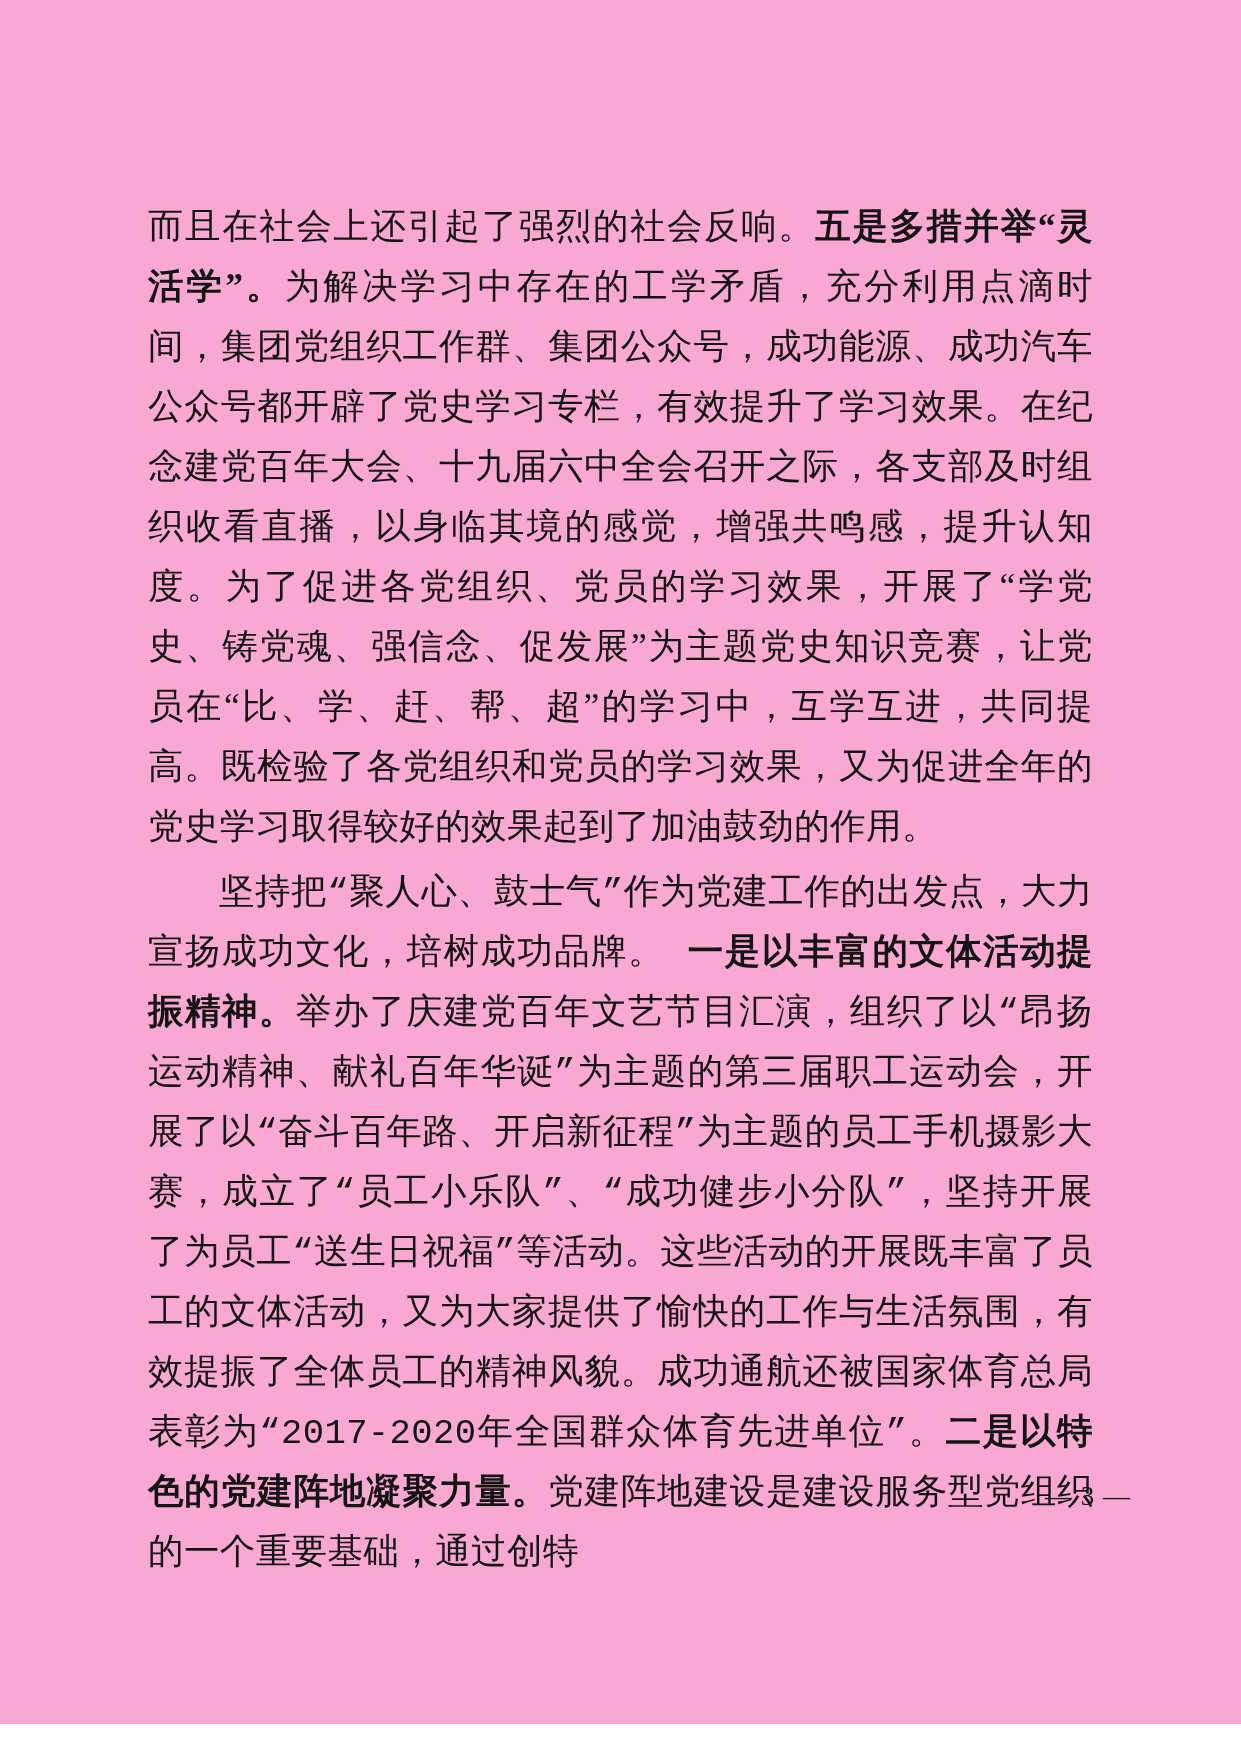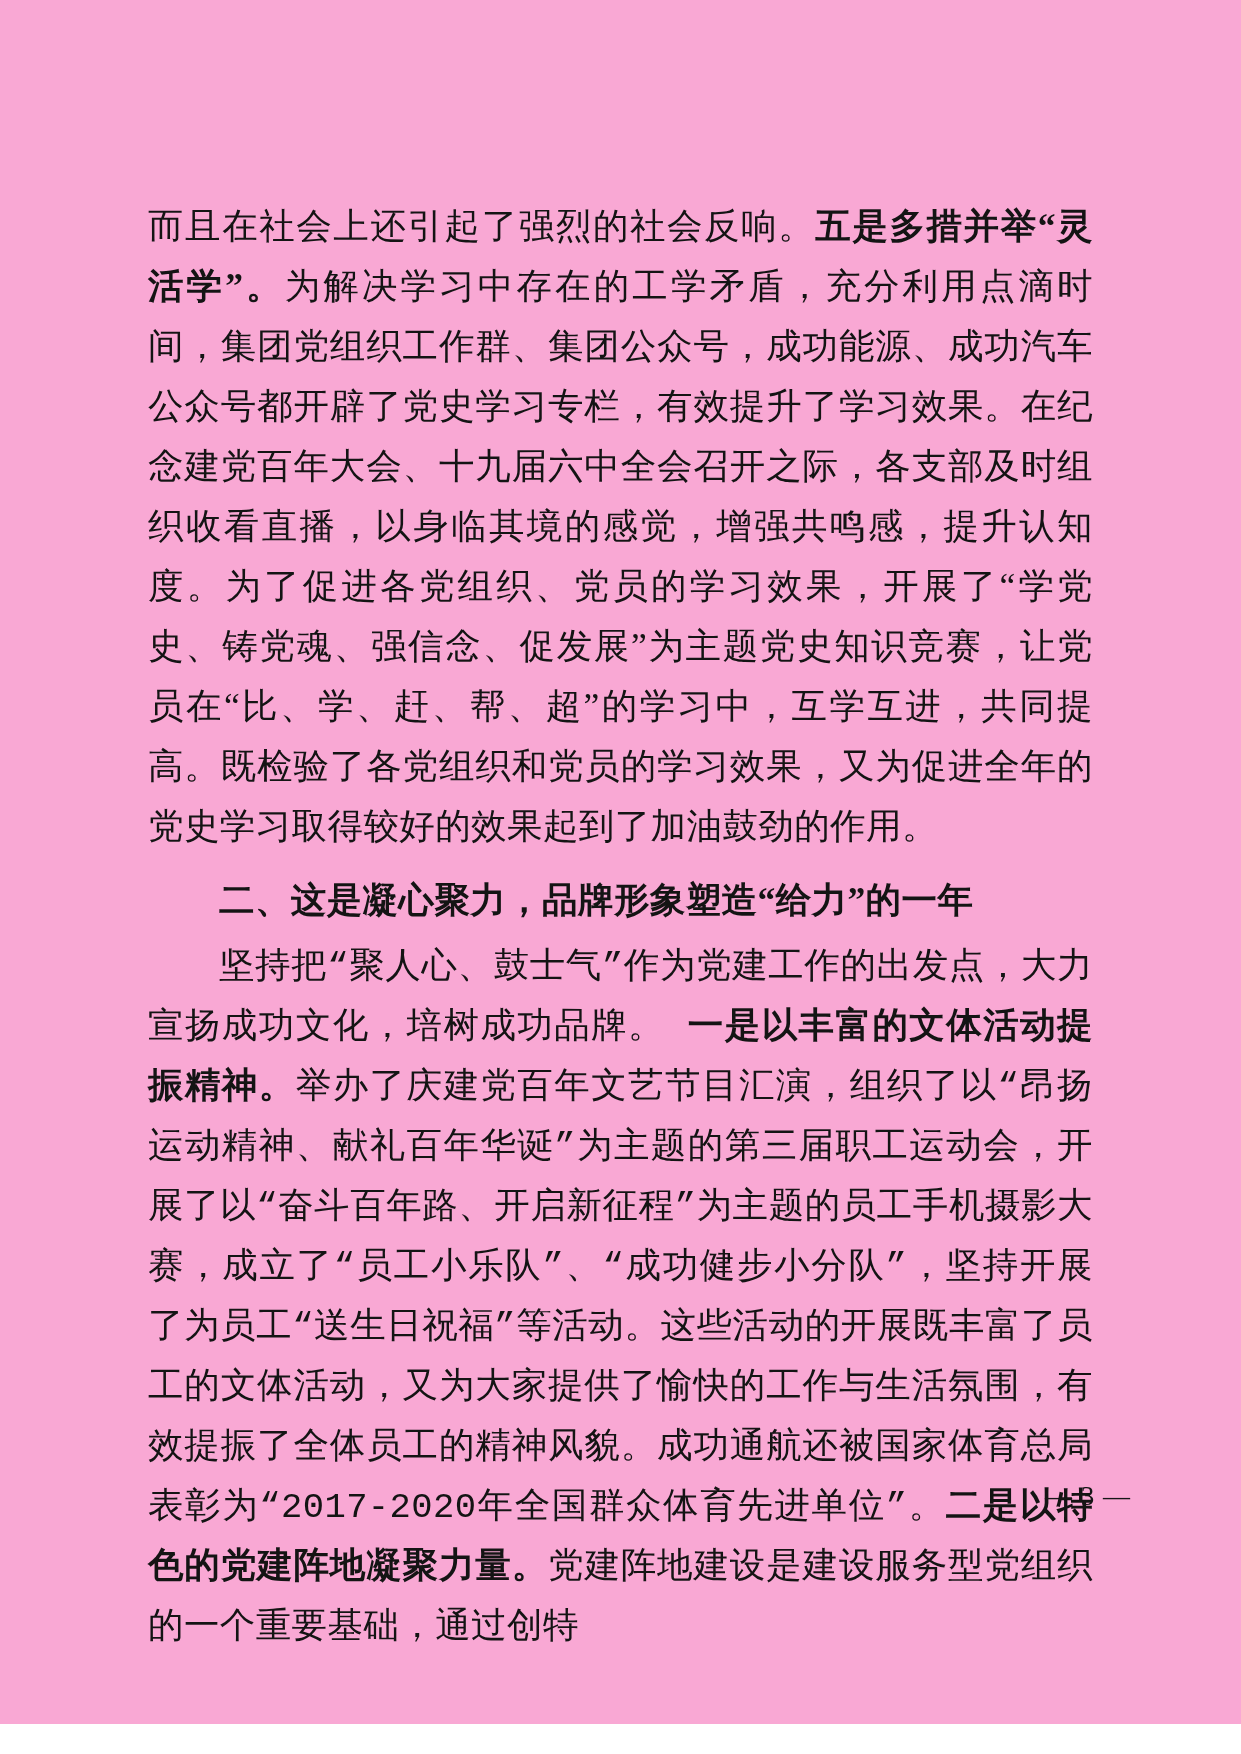--- a/index.html
+++ b/index.html
@@ -71,23 +71,20 @@
 </head>
 <body>
 
 <div class="page">
   <div class="content">
 
     <p class="para blockA">
       <span>而且在社会上还引起了强烈的社会反响。</span><span class="bold-run">五是多措并举“灵活学”。</span><span>为解决学习中存在的工学矛盾，充分利用点滴时间，集团党组织工作群、集团公众号，成功能源、成功汽车公众号都开辟了党史学习专栏，有效提升了学习效果。在纪念建党百年大会、十九届六中全会召开之际，各支部及时组织收看直播，以身临其境的感觉，增强共鸣感，提升认知度。为了促进各党组织、党员的学习效果，开展了“学党史、铸党魂、强信念、促发展”为主题党史知识竞赛，让党员在“比、学、赶、帮、超”的学习中，互学互进，共同提高。既检验了各党组织和党员的学习效果，又为促进全年的党史学习取得较好的效果起到了加油鼓劲的作用。</span>
     </p>
 
-    <p class="heading blockHeading">
-      <span>二、这是凝心聚力，品牌形象塑造“给力”的一年</span>
-    </p>
 
     <p class="para indent blockB">
       <span>坚持把“聚人心、鼓士气”作为党建工作的出发点，大力宣扬成功文化，培树成功品牌。 </span><span class="bold-run">一是以丰富的文体活动提振精神。</span><span>举办了庆建党百年文艺节目汇演，组织了以“昂扬运动精神、献礼百年华诞”为主题的第三届职工运动会，开展了以“奋斗百年路、开启新征程”为主题的员工手机摄影大赛，成立了“员工小乐队”、“成功健步小分队”，坚持开展了为员工“送生日祝福”等活动。这些活动的开展既丰富了员工的文体活动，又为大家提供了愉快的工作与生活氛围，有效提振了全体员工的精神风貌。成功通航还被国家体育总局表彰为“2017-2020年全国群众体育先进单位”。</span><span class="bold-run">二是以特色的党建阵地凝聚力量。</span><span>党建阵地建设是建设服务型党组织的一个重要基础，通过创特</span>
     </p>
 
   </div>
 
   <div class="page-number">— 3 —</div>
 </div>
 

